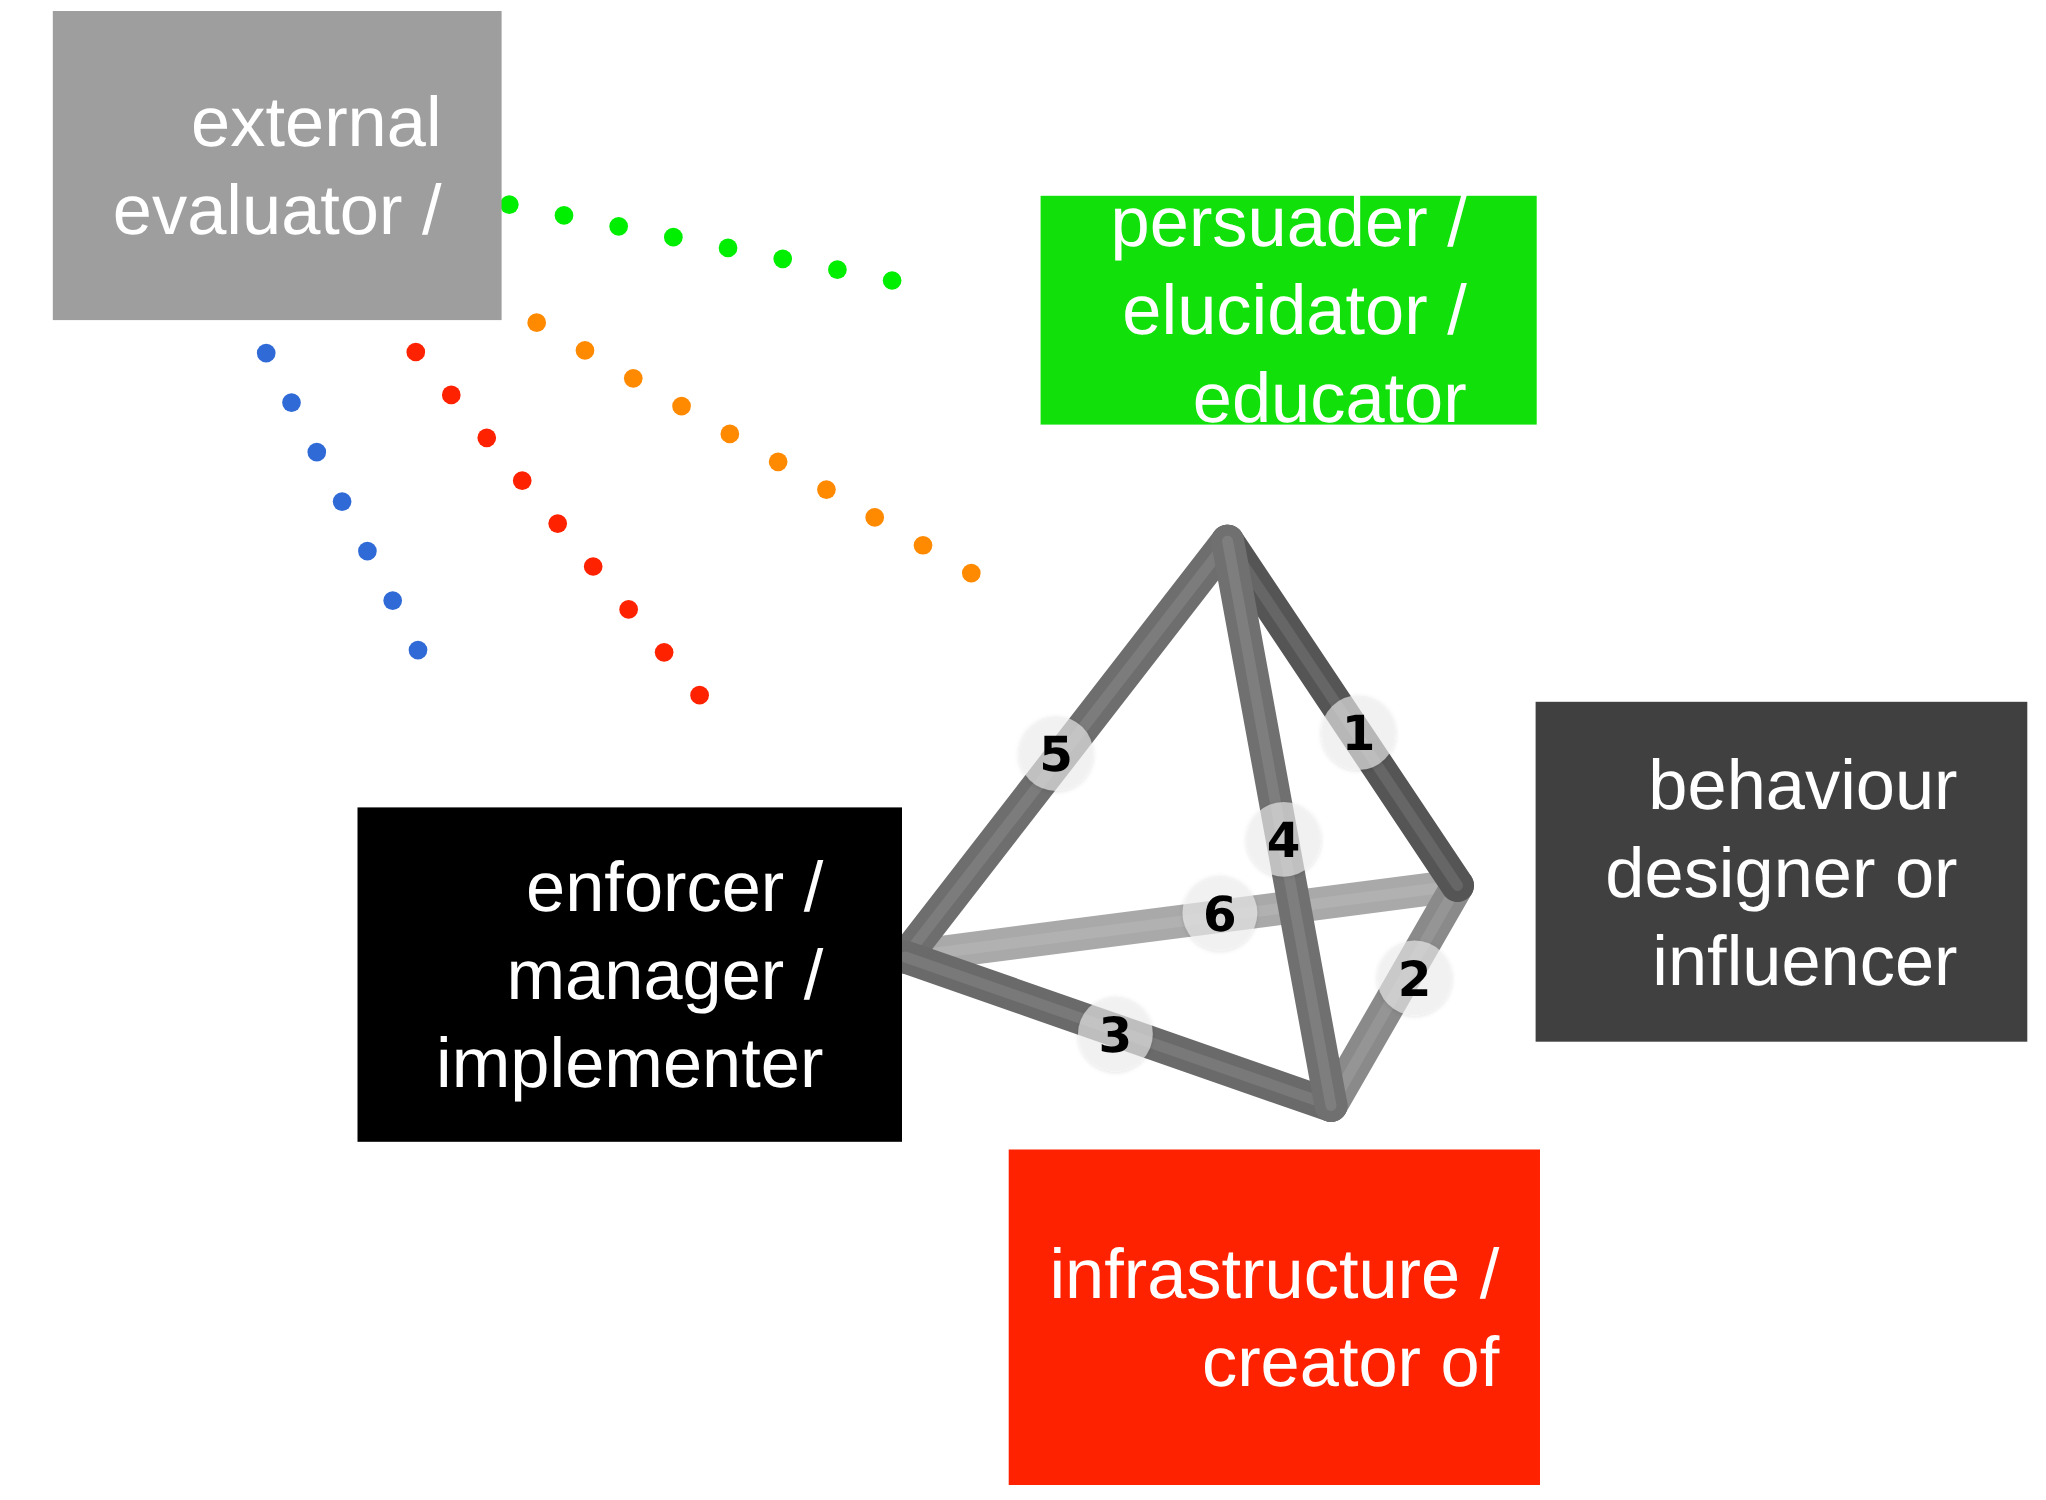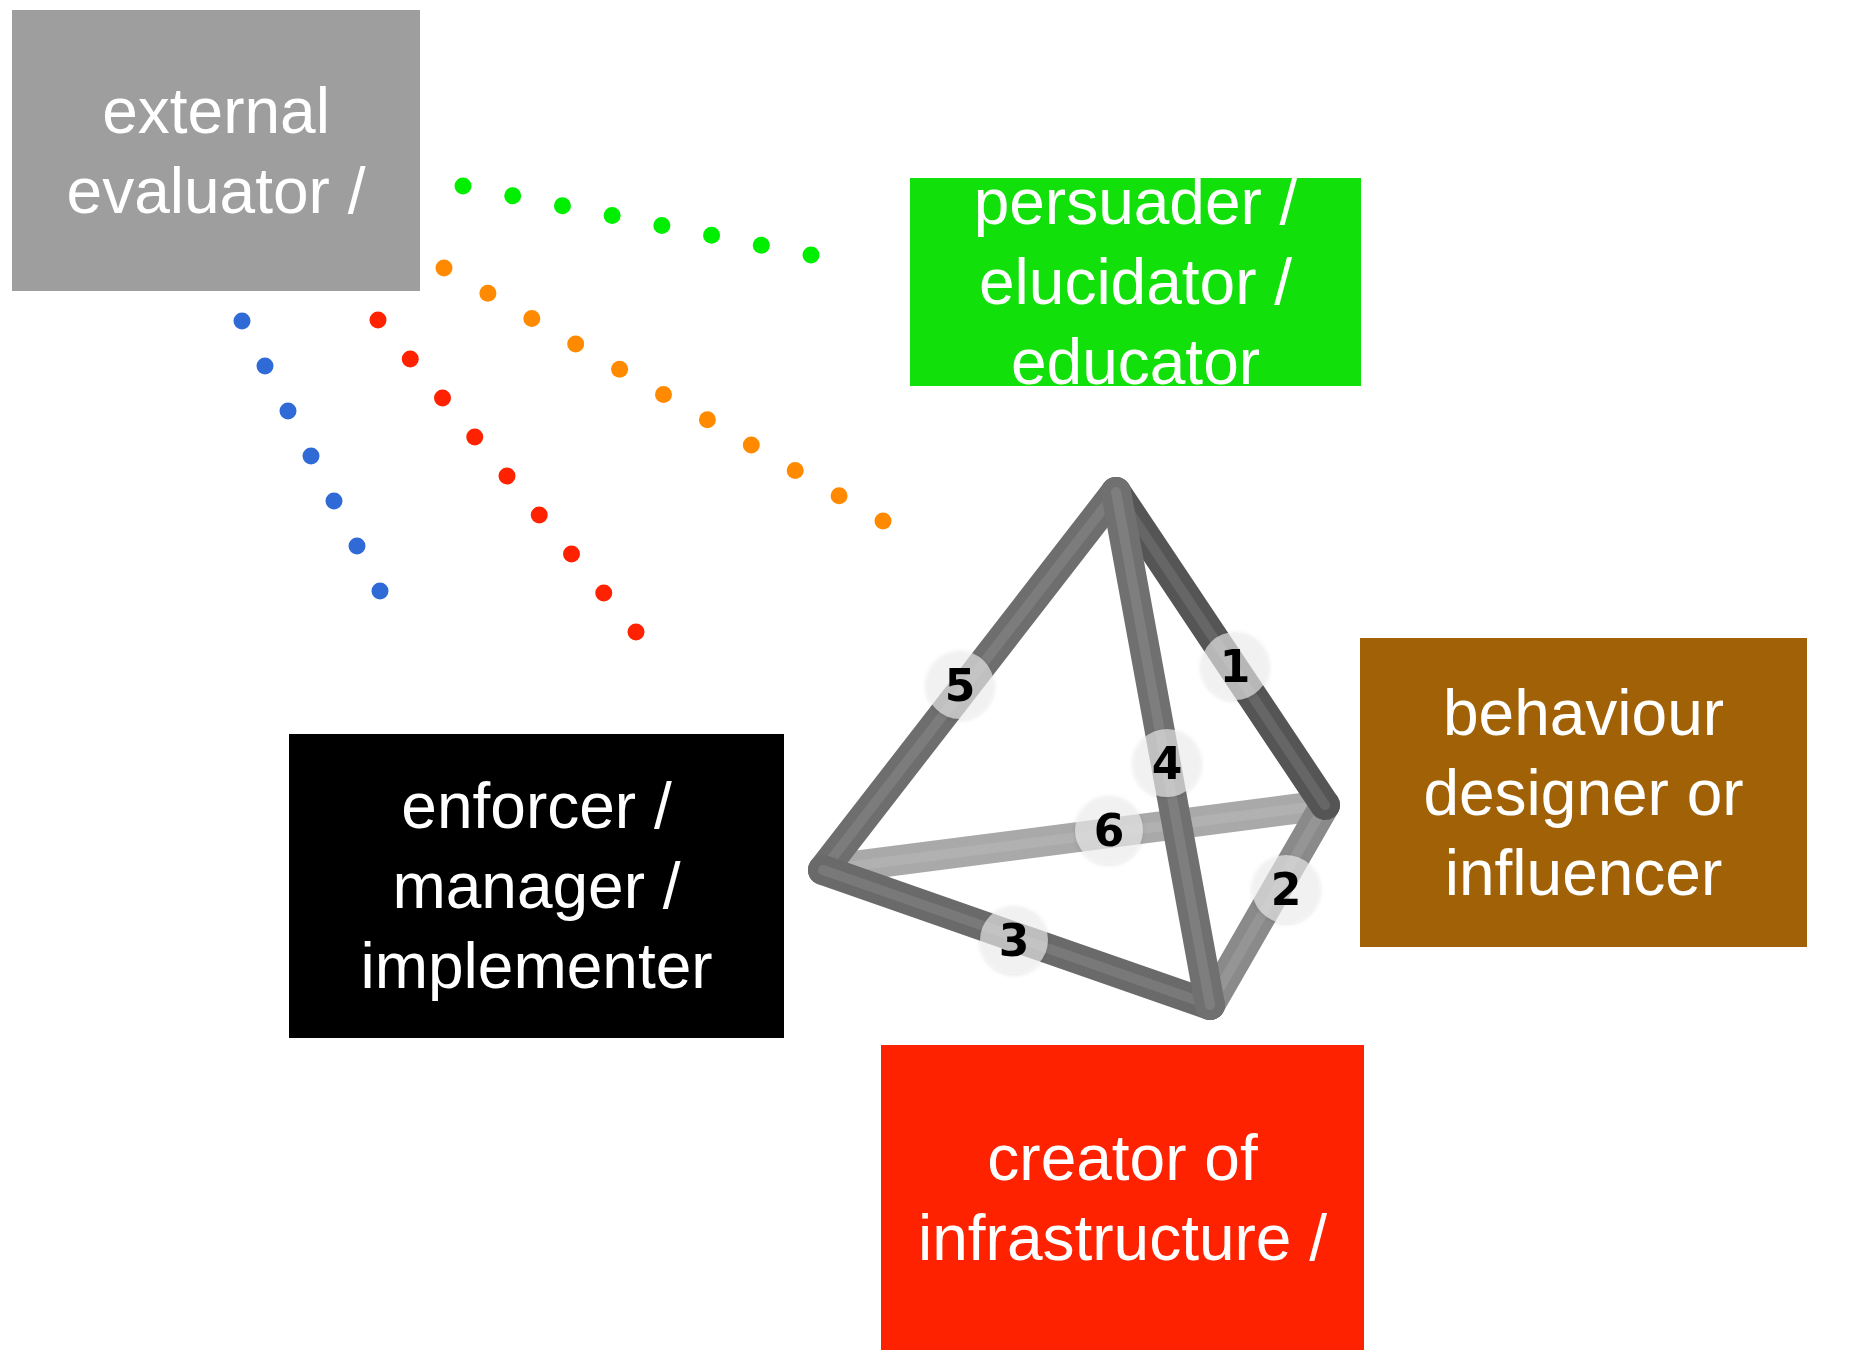--- a/index.html
+++ b/index.html
@@ -1,21 +1,22 @@
 <!DOCTYPE html>
 <html><head>
 <meta charset="utf-8">
 <style>
   html, body { margin: 0; padding: 0; background: #ffffff; }
   body { width: 1860px; height: 1364px; position: relative; overflow: hidden;
          font-family: "Liberation Sans", sans-serif; }
   .role-box {
     position: absolute; display: flex; align-items: center; justify-content: center;
-    text-align: center; color: #ffffff; font-size: 64px; line-height: 80px;
+    text-align: right; color: #ffffff; font-size: 64px; line-height: 80px;
     box-sizing: border-box;
+    margin-left: 36px;
   }
   .role-box .lines { display: flex; flex-direction: column; }
   #box-evaluator { left: 12px; top: 10px; width: 408px; height: 281px; }
   #box-persuader { left: 910px; top: 178px; width: 451px; height: 208px; }
   #box-enforcer  { left: 289px; top: 734px; width: 495px; height: 304px; }
   #box-behaviour { left: 1360px; top: 638px; width: 447px; height: 309px; }
   #box-creator   { left: 881px; top: 1045px; width: 483px; height: 305px; }
   svg#diagram { position: absolute; left: 0; top: 0; width: 1860px; height: 1364px; }
   .edge-label-text { font-family: "DejaVu Sans", sans-serif; font-weight: bold;
                      font-size: 44px; fill: #000000; }
@@ -112,26 +113,26 @@
 </div>
 
 <div class="role-box" id="box-enforcer" style="background: #000000;">
   <div class="lines">
     <span>enforcer /</span>
     <span>manager /</span>
     <span>implementer</span>
   </div>
 </div>
 
-<div class="role-box" id="box-behaviour" style="background: #a16207;">
+<div class="role-box" id="box-behaviour" style="background: #404040;">
   <div class="lines">
     <span>behaviour</span>
     <span>designer or</span>
     <span>influencer</span>
   </div>
 </div>
 
 <div class="role-box" id="box-creator" style="background: rgb(255, 34, 0);">
   <div class="lines">
+    <span>infrastructure /</span>
     <span>creator of</span>
-    <span>infrastructure /</span>
   </div>
 </div>
 
 </body></html>

